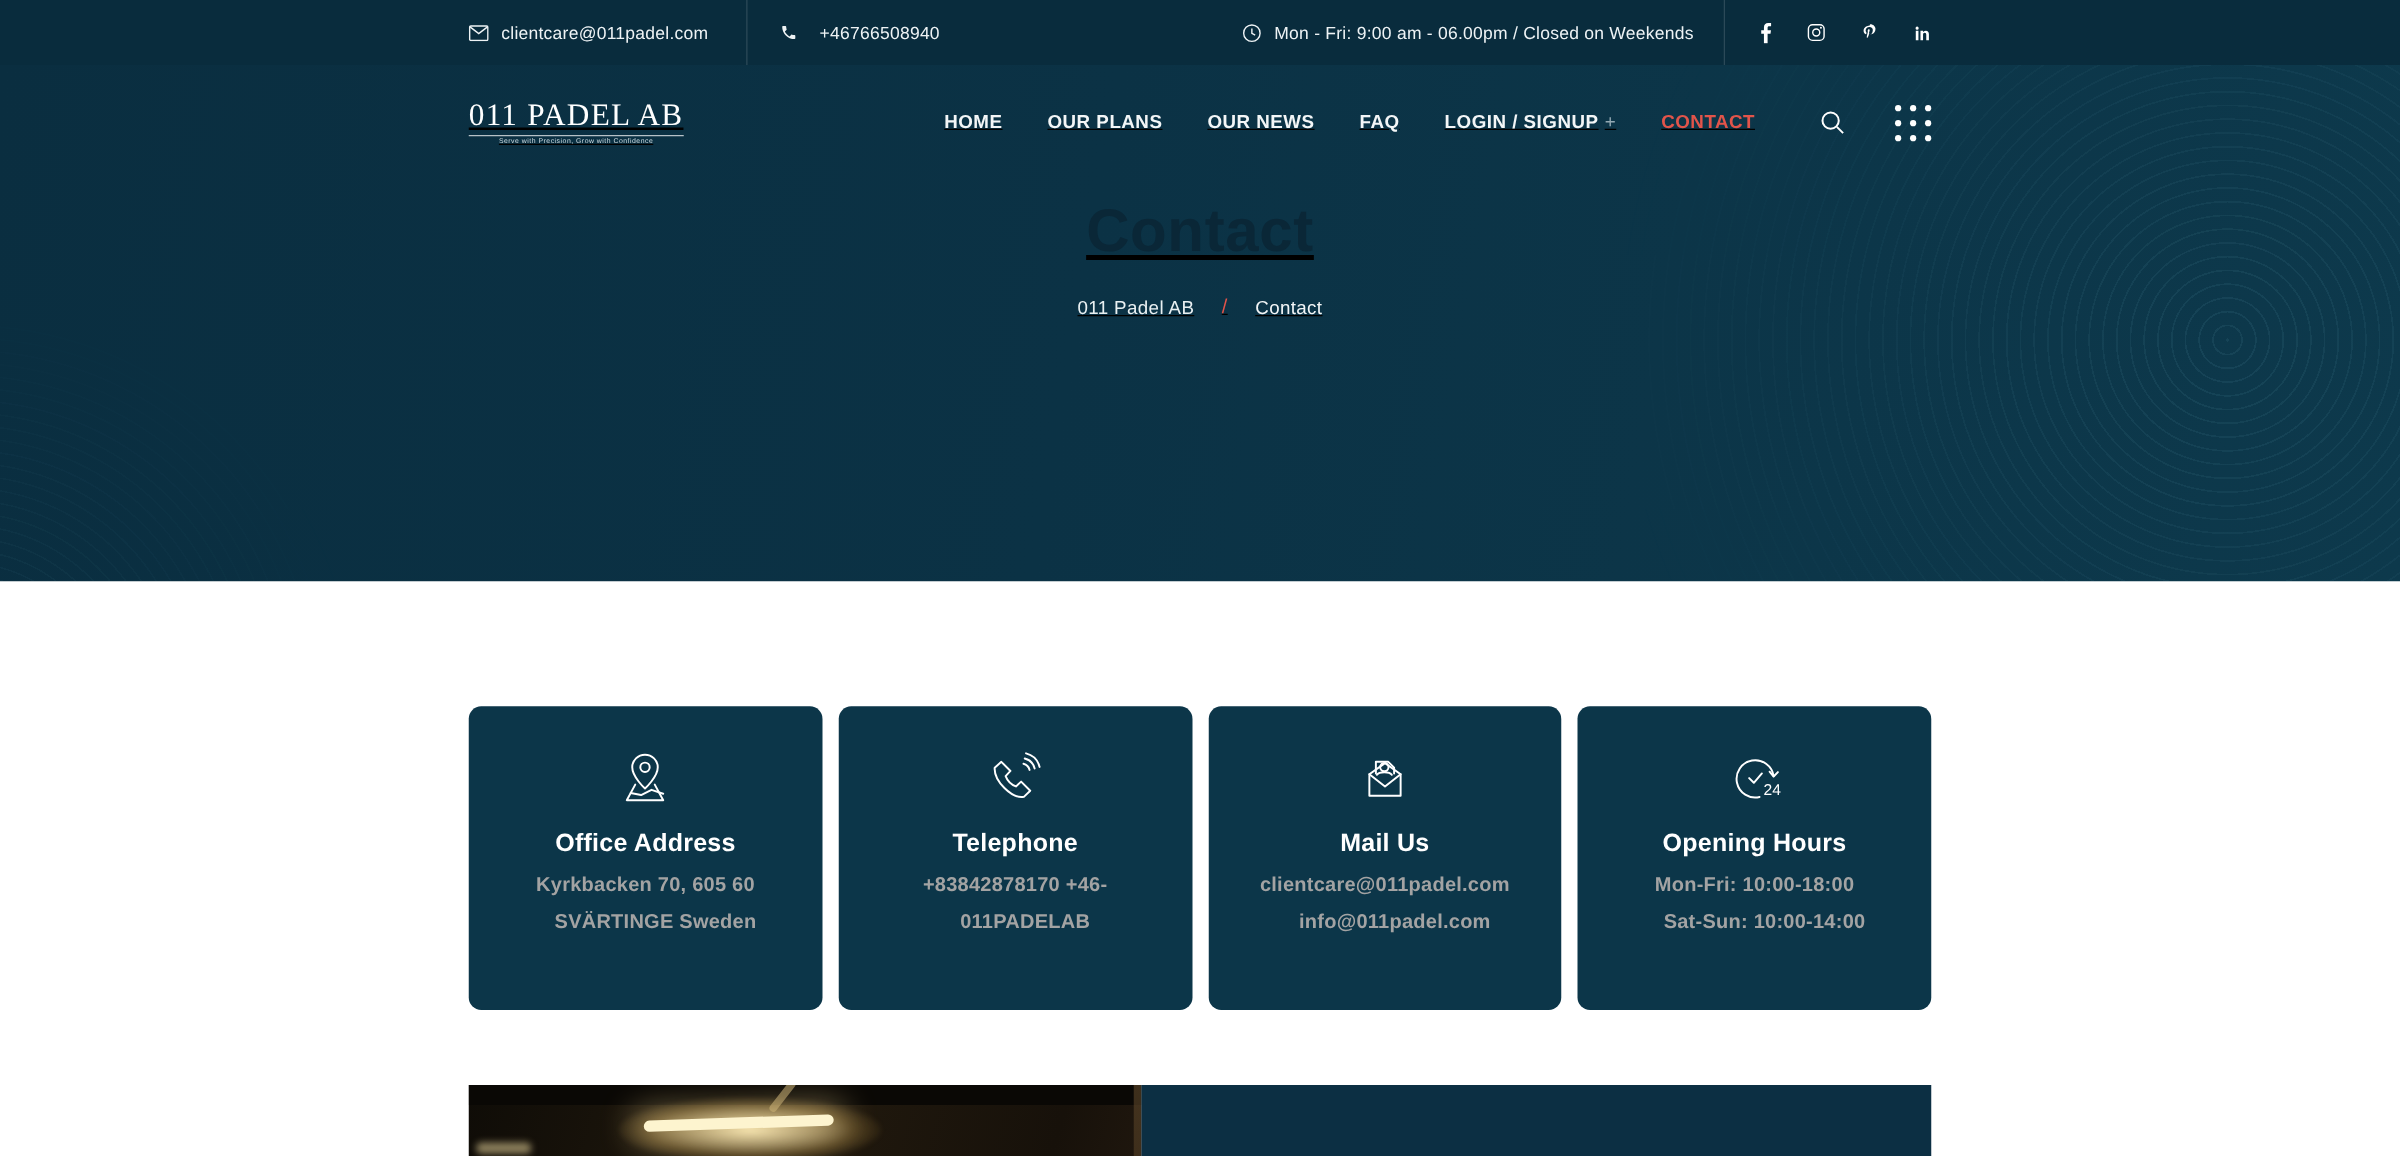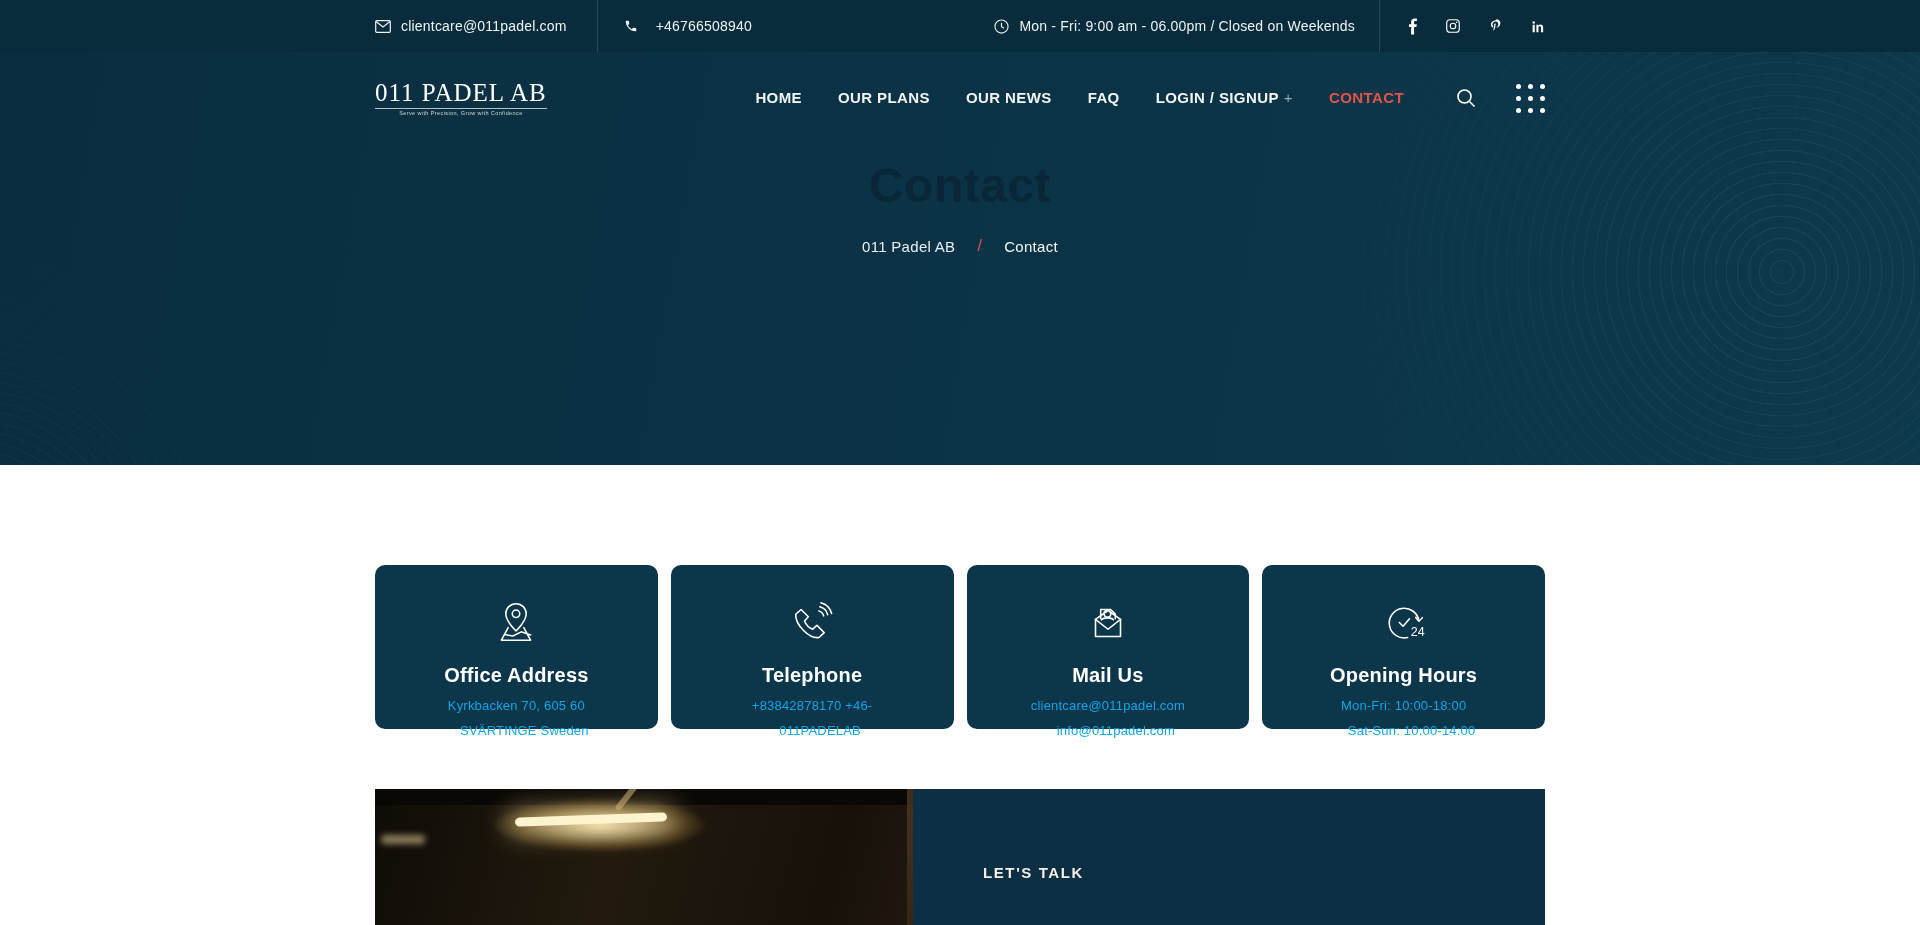--- a/index.html
+++ b/index.html
@@ -16,21 +16,21 @@
   .vsep { width:1px; background:rgba(255,255,255,.14); }
   .topbar-left .topbar-item:first-child { padding-right:30px; }
   .topbar-left .topbar-item:last-child { padding-left:26px;gap:18px; }
   .topbar-right .topbar-item { padding-right:24px; }
   .socials { display:flex; align-items:center; gap:27px; padding-left:28px; }
   .socials a { display:flex; align-items:center; }
   .ticon { display:block; }
 
   
   .hero { position:relative; height:413px;
-          background:linear-gradient(100deg,#0a2e40 0%,#0b3245 45%,#0d394c 100%); overflow:hidden; }
+          background:linear-gradient(100deg,#0a2e40 0%,#0b3245 45%,#0d394c 100%); overflow:hidden;text-decoration:underline; }
   .hero::before { content:""; position:absolute; right:-60px; top:-40px; width:900px; height:520px;
           background:repeating-radial-gradient(circle at 78% 50%, rgba(126,196,214,.16) 0 1.3px, transparent 1.3px 11px);
           -webkit-mask-image:radial-gradient(circle at 78% 50%, #000 0%, transparent 68%);
           mask-image:radial-gradient(circle at 78% 50%, #000 0%, transparent 68%); opacity:.55; }
   .hero::after { content:""; position:absolute; left:-120px; bottom:-130px; width:460px; height:340px;
           background:repeating-radial-gradient(circle at 20% 90%, rgba(126,196,214,.13) 0 1.2px, transparent 1.2px 10px);
           -webkit-mask-image:radial-gradient(circle at 20% 90%, #000 0%, transparent 70%);
           mask-image:radial-gradient(circle at 20% 90%, #000 0%, transparent 70%); opacity:.5; }
 
   .nav-row { display:flex; align-items:center; padding-top:28px; z-index:2; }
@@ -51,25 +51,25 @@
   .hero-title { font-size:48px; font-weight:700; letter-spacing:.5px; color:#0a2737; }
   .breadcrumb { margin-top:24px; display:flex; justify-content:center; align-items:center; gap:22px;
                 font-size:15px; letter-spacing:.3px; }
   .breadcrumb a { color:#e9f0f2; text-decoration:none; }
   .breadcrumb .sep { color:#e2544a; font-size:16px; }
   .breadcrumb .current { color:#f3f6f7; }
 
   
   .cards-section { background:#ffffff; padding-top:100px; }
   .cards-row { display:flex; gap:13px; }
-  .card { width:283px; height:164px; background:#0c3649; border-radius:10px; color:#fff;
+  .card { width:283px; height:243px; background:#0c3649; border-radius:10px; color:#fff;
           text-align:center; padding-top:30px; }
   .card-icon { height:56px; display:flex; justify-content:center; align-items:center; }
   .card-title { font-size:20px; font-weight:700; margin-top:13px; letter-spacing:.2px; }
-  .card-line { font-size:13px; color:#0ea5e9; margin-top:10px; line-height:1.45; letter-spacing:.2px; }
+  .card-line { font-size:16px; color:#a3a3a3; margin-top:10px; line-height:1.45; letter-spacing:.2px;font-weight:bold; }
   .card-line + .card-line { margin-top:6px;margin-left:16px; }
 
   
   .bottom-section { margin-top:60px; }
   .bottom-inner { display:flex; }
   .photo { position:relative; width:538px; height:240px; overflow:hidden;
            background:linear-gradient(105deg,#0f0c07 0%,#221a0e 42%,#17110a 80%,#241a10 100%); }
   .photo .ceiling { position:absolute; left:0; top:0; width:100%; height:16px; background:#0a0805; }
   .photo .glow { position:absolute; left:120px; top:10px; width:210px; height:52px; border-radius:50%;
            background:radial-gradient(ellipse at center, rgba(255,242,196,.95) 0%, rgba(190,150,70,.3) 55%, transparent 75%);

